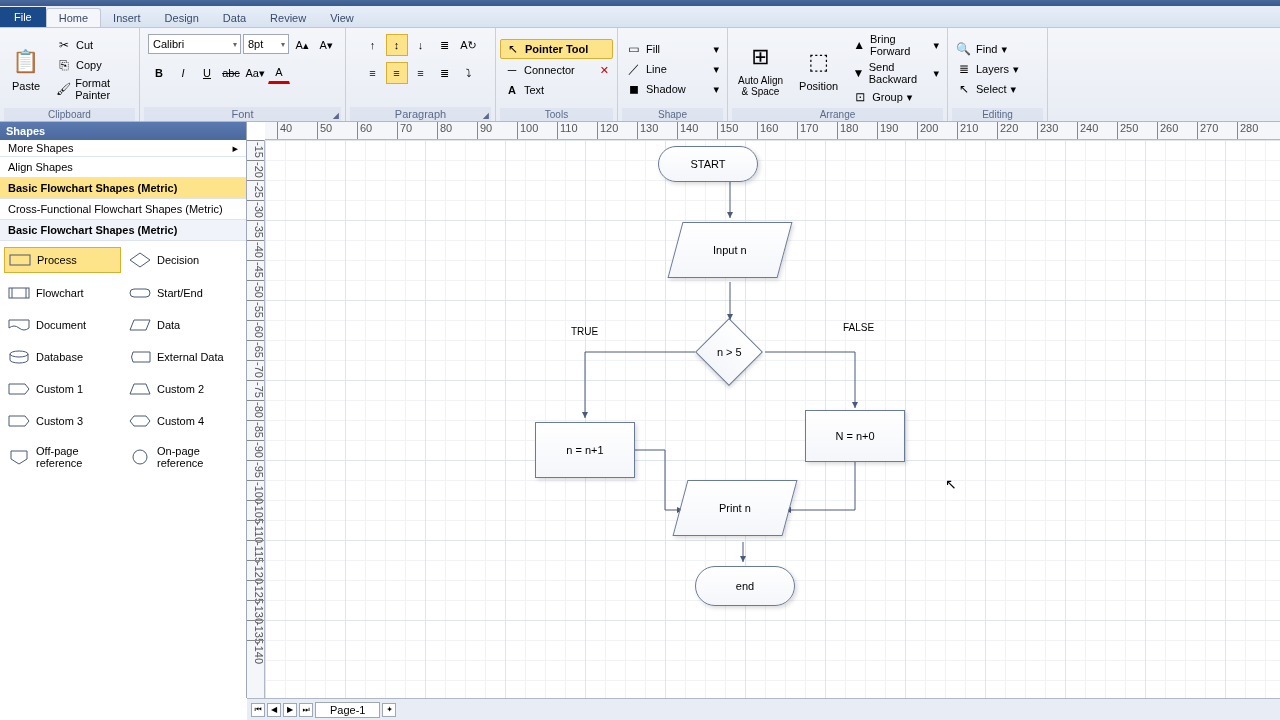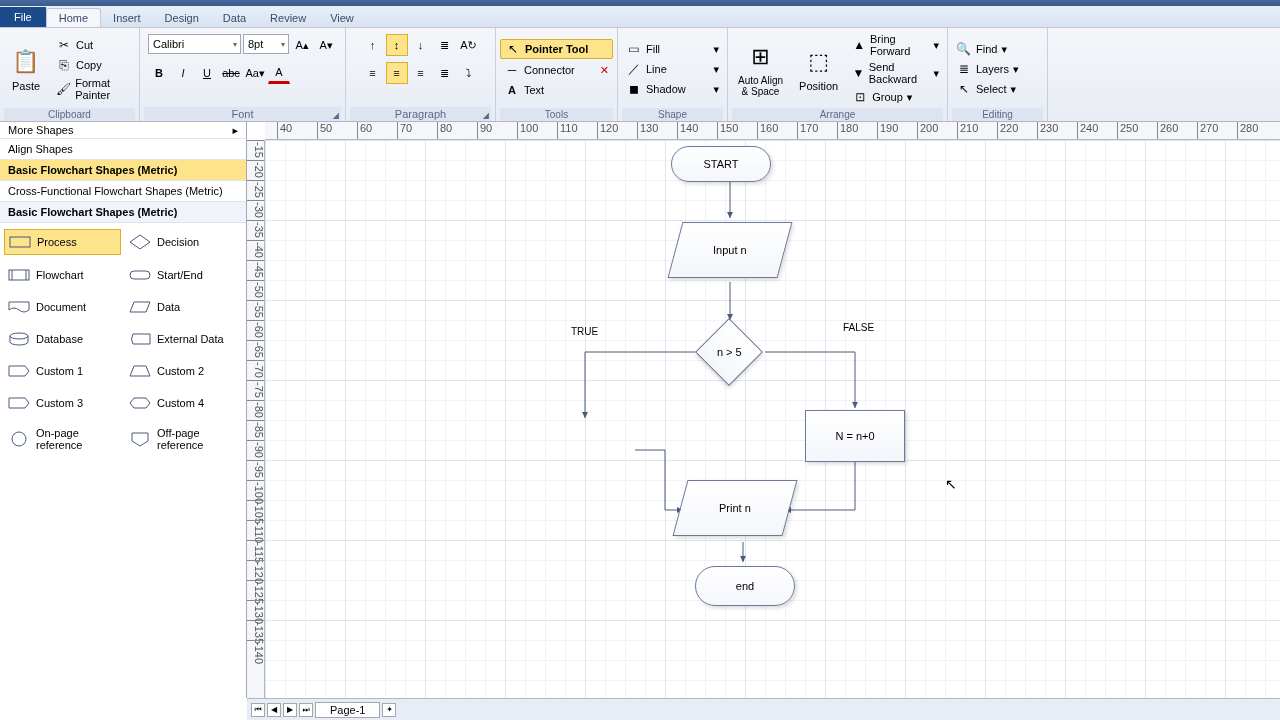--- a/index.html
+++ b/index.html
@@ -248,20 +248,21 @@
             <span>▾</span>
           </div>
     </div>
       </div>
     <div class="rgroup-label">Editing</div>
   </div>
 </div>
 
 <div class="main">
   <div class="shapes-panel">
+    <div class="sp-hdr">Shapes</div>
     <div class="sp-more">More Shapes</div>
     <div class="sp-cat">Align Shapes</div>
     <div class="sp-cat active">Basic Flowchart Shapes (Metric)</div>
     <div class="sp-cat">Cross-Functional Flowchart Shapes (Metric)</div>
     <div class="sp-cat bold">Basic Flowchart Shapes (Metric)</div>
     <div class="sp-grid" id="shape-grid">
         <div class="shape-item sel">
           <svg class="shape-ic" viewBox="0 0 22 16">
             <rect x="1" y="3" width="20" height="10" fill="none" stroke="#4a5a7a"></rect>
           </svg>
@@ -331,29 +332,29 @@
           <span>Custom 3</span>
         </div>
         <div class="shape-item">
           <svg class="shape-ic" viewBox="0 0 22 16">
             <path d="M5,3 H17 L21,8 L17,13 H5 L1,8 Z" fill="none" stroke="#4a5a7a"></path>
           </svg>
           <span>Custom 4</span>
         </div>
         <div class="shape-item">
           <svg class="shape-ic" viewBox="0 0 22 16">
+            <path d="M3,2 H19 V10 L11,15 L3,10 Z" fill="none" stroke="#4a5a7a"></path>
+          </svg>
+          <span>Off-page reference</span>
+        </div>
+        <div class="shape-item">
+          <svg class="shape-ic" viewBox="0 0 22 16">
             <circle cx="11" cy="8" r="7" fill="none" stroke="#4a5a7a"></circle>
           </svg>
           <span>On-page reference</span>
-        </div>
-        <div class="shape-item">
-          <svg class="shape-ic" viewBox="0 0 22 16">
-            <path d="M3,2 H19 V10 L11,15 L3,10 Z" fill="none" stroke="#4a5a7a"></path>
-          </svg>
-          <span>Off-page reference</span>
         </div>
       </div>
   </div>
 
   <div class="canvas-wrap">
     <div class="hruler" id="hruler">
         <div class="rtick" style="left: 12px;">40</div>
         <div class="rtick" style="left: 52px;">50</div>
         <div class="rtick" style="left: 92px;">60</div>
         <div class="rtick" style="left: 132px;">70</div>
@@ -415,31 +416,34 @@
             </marker>
           </defs>
         <line x1="465" y1="42" x2="465" y2="78" stroke="#4a5a7a" marker-end="url(#ah)"></line>
         <line x1="465" y1="142" x2="465" y2="180" stroke="#4a5a7a" marker-end="url(#ah)"></line>
         <path d="M430,212 L320,212 L320,278" stroke="#4a5a7a" fill="none" marker-end="url(#ah)"></path>
         <path d="M500,212 L590,212 L590,268" stroke="#4a5a7a" fill="none" marker-end="url(#ah)"></path>
         <path d="M370,310 L400,310 L400,370 L418,370" stroke="#4a5a7a" fill="none" marker-end="url(#ah)"></path>
         <path d="M590,322 L590,370 L520,370" stroke="#4a5a7a" fill="none" marker-end="url(#ah)"></path>
         <line x1="478" y1="402" x2="478" y2="422" stroke="#4a5a7a" marker-end="url(#ah)"></line>
       </svg>
-      <div class="node terminator" style="left:406px;top:6px;width:100px;height:36px">
+      <div class="node terminator" style="left:393px;top:6px;width:100px;height:36px">
           <span>START</span>
         </div>
       <div class="node para" style="left:410px;top:82px;width:110px;height:56px">
           <span>Input n</span>
         </div>
       <div class="node diamond" style="left:440px;top:188px;width:48px;height:48px">
           <span>n &gt; 5</span>
         </div>
       <div class="lbl" style="left:306px;top:186px">TRUE</div>
       <div class="lbl" style="left:578px;top:182px">FALSE</div>
+      <div class="node" style="left:270px;top:282px;width:100px;height:56px">
+          <span>n = n+1</span>
+        </div>
       <div class="node" style="left:540px;top:270px;width:100px;height:52px">
           <span>N = n+0</span>
         </div>
       <div class="node para" style="left:415px;top:340px;width:110px;height:56px">
           <span>Print n</span>
         </div>
       <div class="node terminator" style="left:430px;top:426px;width:100px;height:40px">
           <span>end</span>
         </div>
       <div class="cursor" style="left:680px;top:336px">↖</div>

